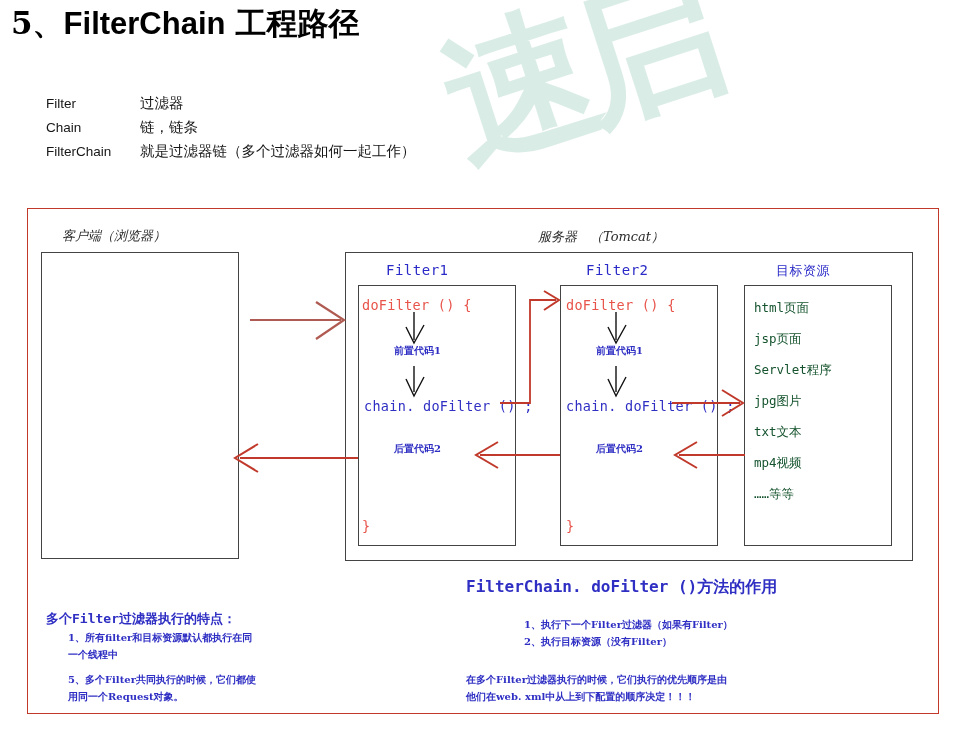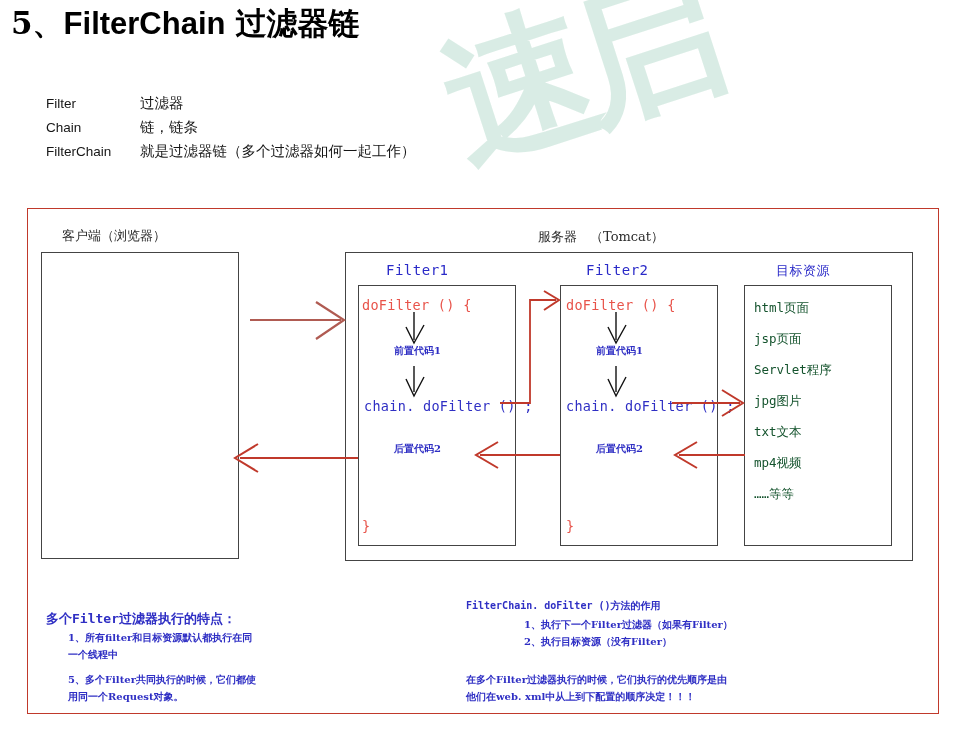--- a/index.html
+++ b/index.html
@@ -43,21 +43,21 @@
   
   .frame{
     position:absolute;left:27px;top:208px;width:912px;height:506px;
     border:1.6px solid #c0392b;background:#ffffff;box-sizing:border-box;
   }
 
   
   .dlabel{
     position:absolute;color:#2b2b2b;
     font-family:"DejaVu Serif","Liberation Serif",serif;
-    font-size:13px;white-space:nowrap;
+    font-size:13px;white-space:nowrap;font-style:italic;
   }
   .blabel{
     position:absolute;color:#2a2ac8;
     font-family:"DejaVu Sans Mono","Liberation Mono",monospace;
     font-size:13px;white-space:nowrap;letter-spacing:.5px;
   }
 
   
   .box{position:absolute;border:1.4px solid #444;background:transparent;box-sizing:border-box;}
 
@@ -93,21 +93,21 @@
   .note.mono{font-family:"DejaVu Sans Mono","Liberation Mono",monospace;font-weight:700;}
 </style>
 </head>
 <body>
 
 <div class="root">
 
   <div class="watermark">速启</div>
 
   <div class="title">
-    <span class="cn">5、</span><span>FilterChain</span><span class="cn" style="margin-left:10px;">过滤器链</span>
+    <span class="cn">5、</span><span>FilterChain</span><span class="cn" style="margin-left:10px;">工程路径</span>
   </div>
 
   <div class="glossary">
     <div class="gl-row">
       <span class="gl-term">Filter</span>
       <span class="gl-def">过滤器</span>
     </div>
     <div class="gl-row">
       <span class="gl-term">Chain</span>
       <span class="gl-def">链，链条</span>
@@ -198,19 +198,19 @@
       <polyline points="258,444 235,458 258,472" stroke-width="2"></polyline>
     </g>
   </svg>
 
   <div class="note mono" style="left:46px;top:610px;font-size:13px;">多个Filter过滤器执行的特点：</div>
   <div class="note" style="left:68px;top:629px;">1、所有filter和目标资源默认都执行在同
 一个线程中</div>
   <div class="note" style="left:68px;top:671px;">5、多个Filter共同执行的时候，它们都使
 用同一个Request对象。</div>
 
-  <div class="note mono" style="left:466px;top:597px;font-size:10px;">FilterChain. doFilter ()方法的作用</div>
+  <div class="note mono" style="left:466px;top:578px;font-size:16px;">FilterChain. doFilter ()方法的作用</div>
   <div class="note" style="left:524px;top:616px;">1、执行下一个Filter过滤器（如果有Filter）</div>
   <div class="note" style="left:524px;top:633px;">2、执行目标资源（没有Filter）</div>
   <div class="note" style="left:466px;top:671px;">在多个Filter过滤器执行的时候，它们执行的优先顺序是由
 他们在web. xml中从上到下配置的顺序决定！！！</div>
 
 </div>
 
 </body></html>

